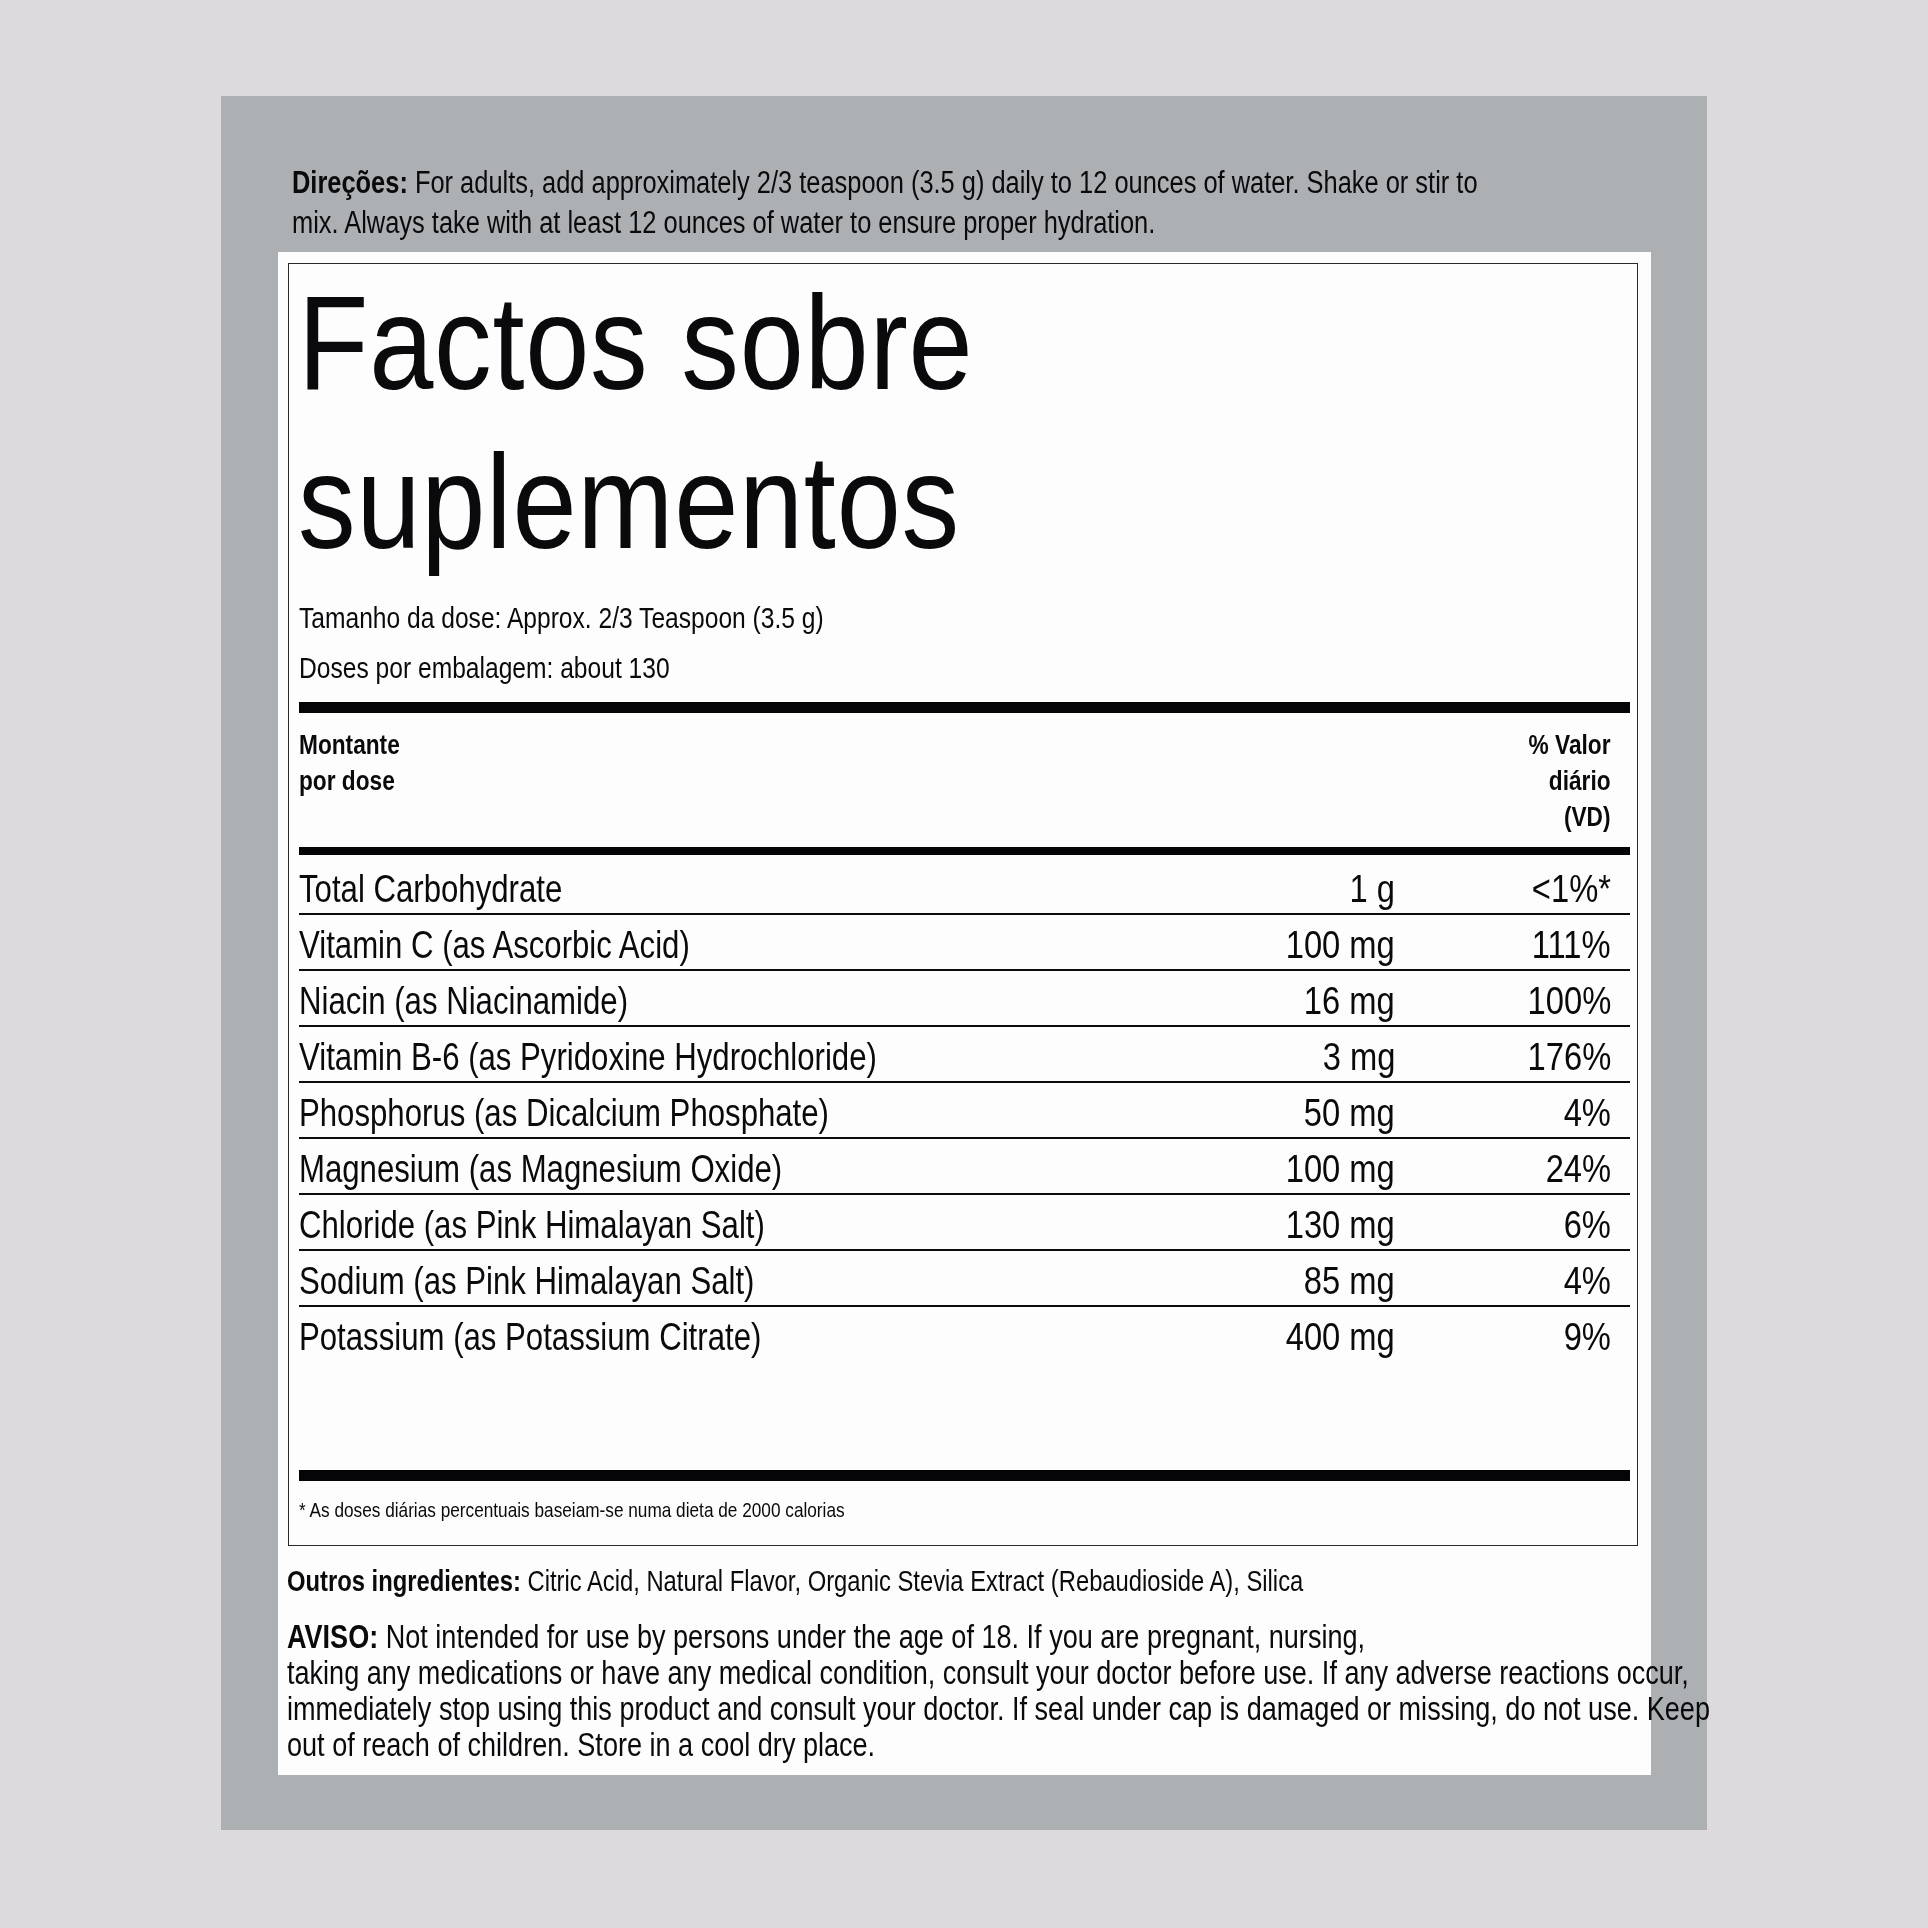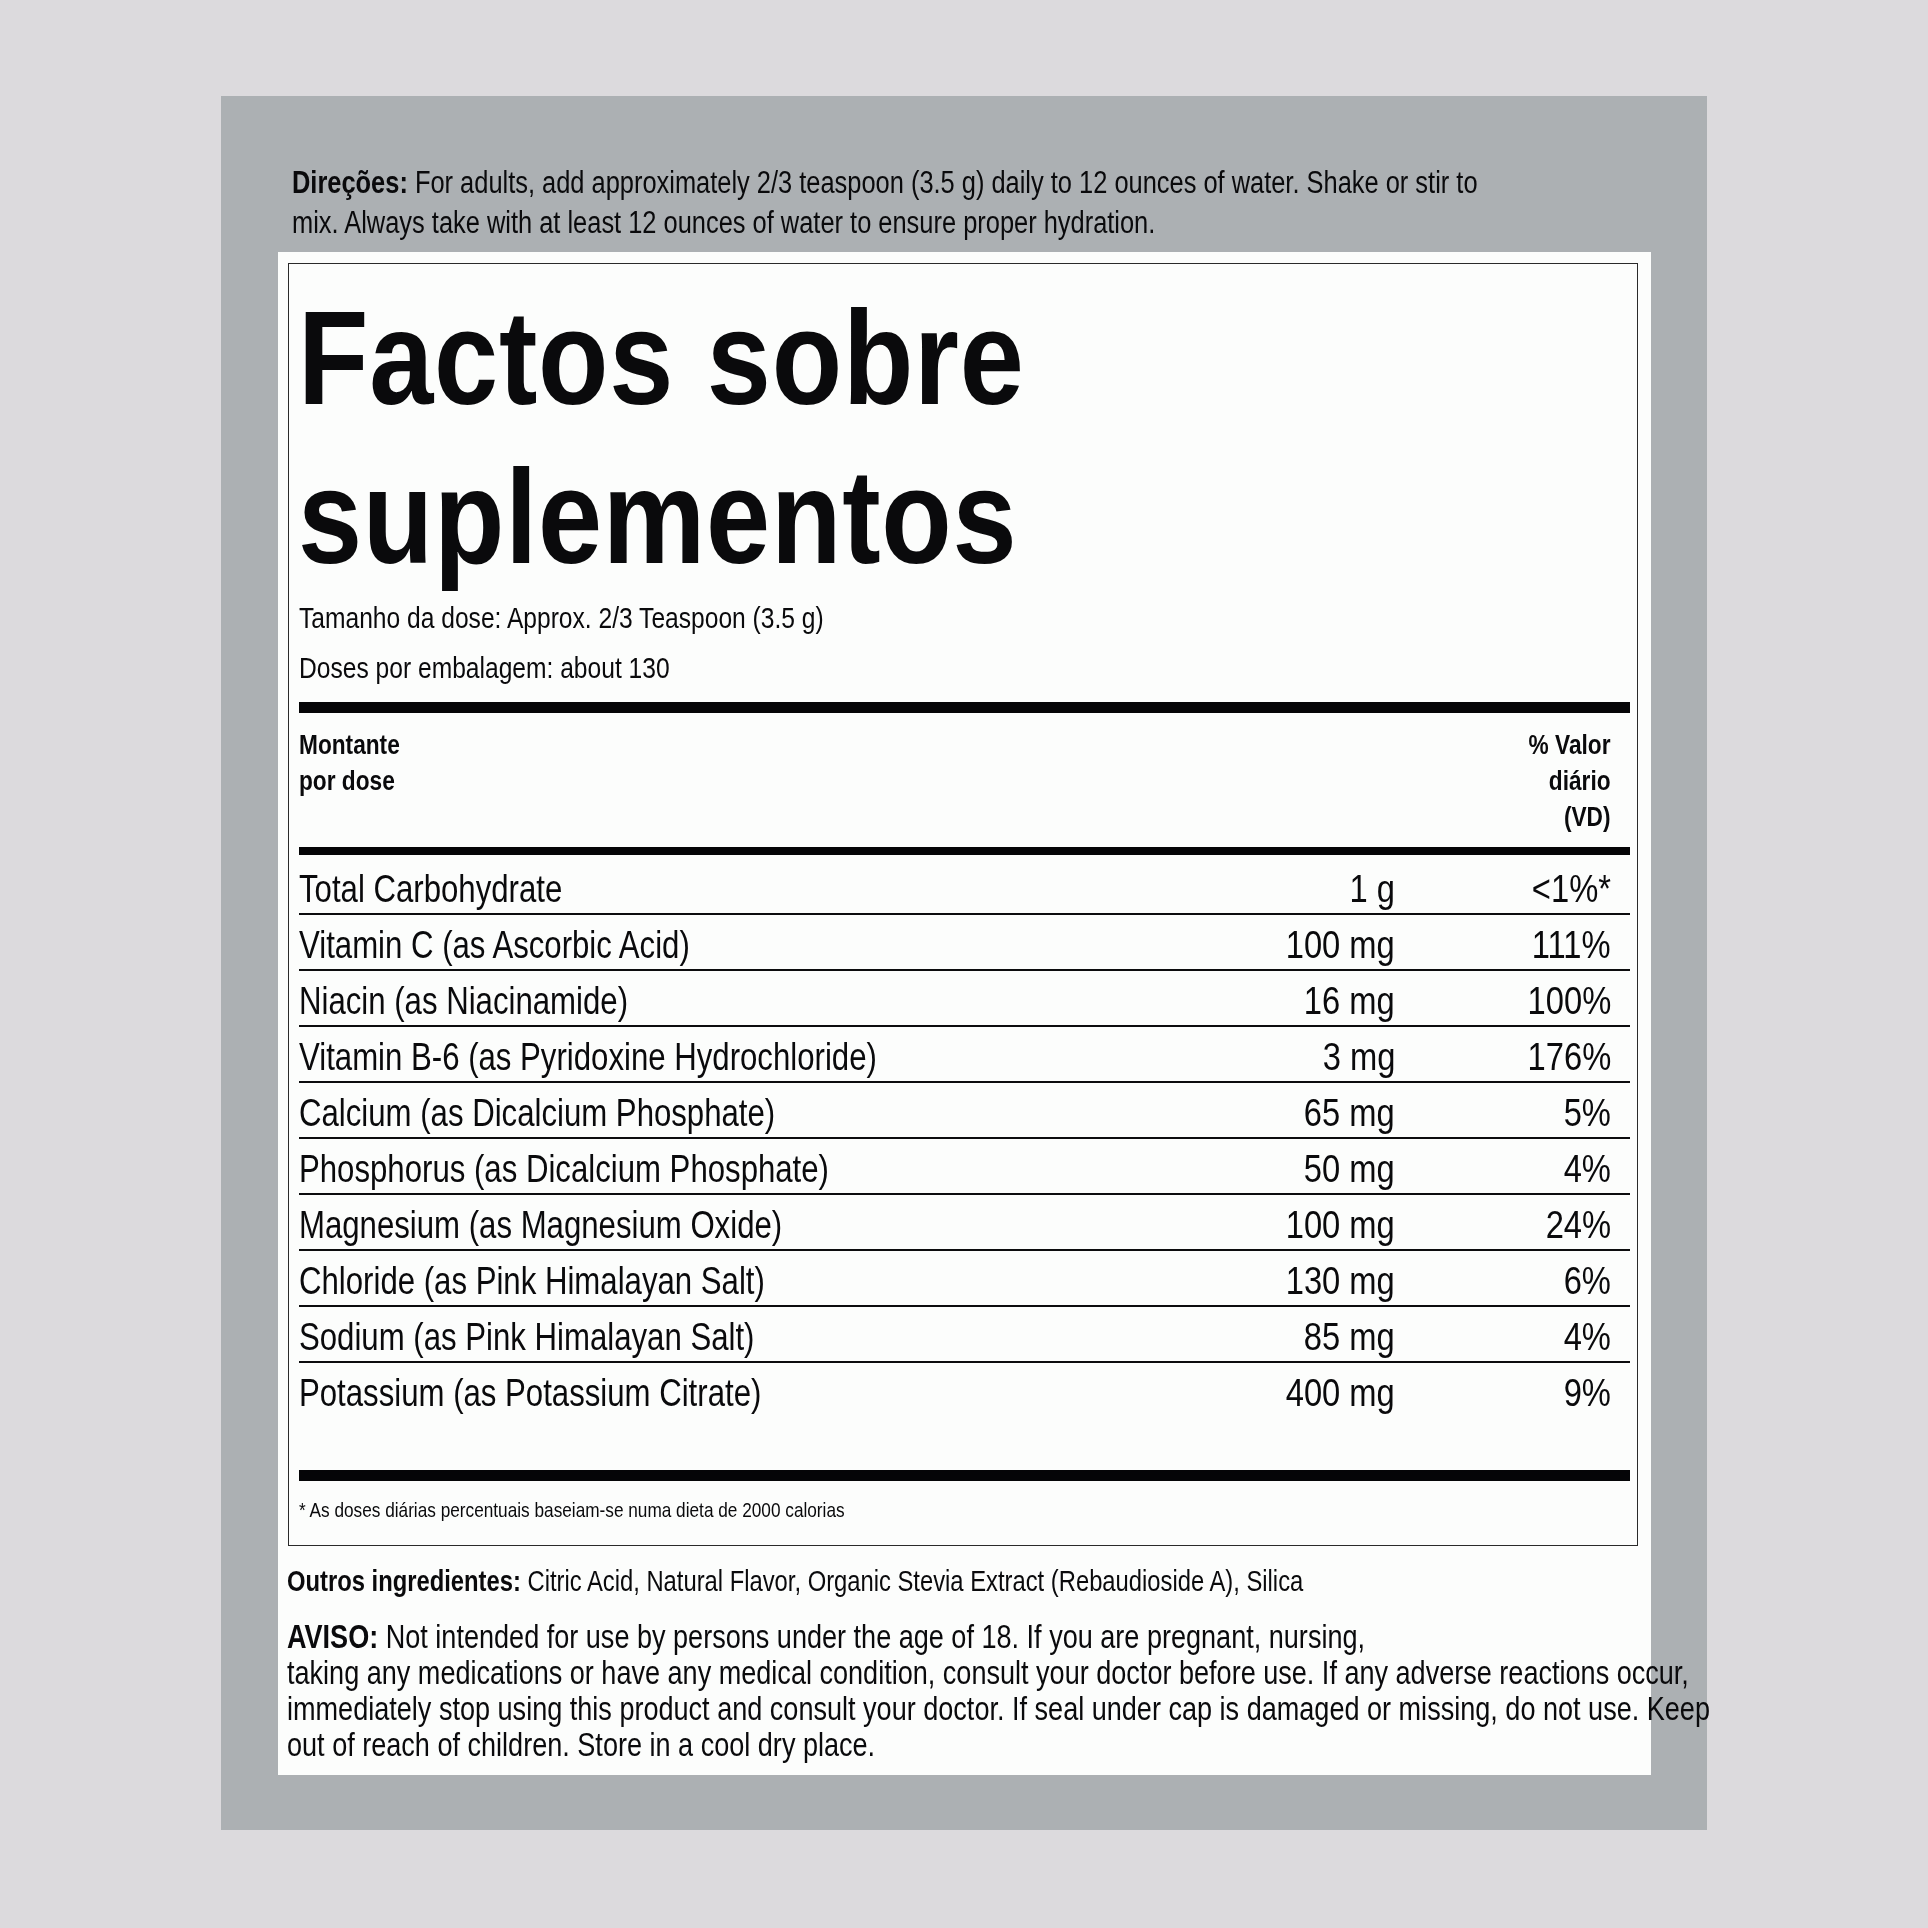--- a/index.html
+++ b/index.html
@@ -5,21 +5,21 @@
   html, body { margin:0; padding:0; }
   body { width:1928px; height:1928px; background:#dcdadd; position:relative; overflow:hidden;
          font-family:"Liberation Sans", sans-serif; color:#0a0a0c; }
   .abs { position:absolute; }
   .grey-panel { left:221px; top:96px; width:1486px; height:1734px; background:#acb0b3; }
   .directions { left:292px; top:163px; width:1318px; font-size:31px; line-height:40px; }
   .directions .line { display:block; white-space:nowrap; transform:scaleX(0.82); transform-origin:0 50%; }
   b, .bold { font-weight:700; }
   .white-panel { left:278px; top:252px; width:1373px; height:1523px; background:#fcfdfc; }
   .facts-box { left:288px; top:263px; width:1350px; height:1283px; border:1.9px solid #2a2a2a; box-sizing:border-box; }
-  .title { left:298px; top:278px; font-size:134px; font-weight:700; line-height:159px; letter-spacing:0.9px; }
+  .title { left:298px; top:263px; font-size:134px; font-weight:400; line-height:159px; letter-spacing:0.9px; }
   .title .tl { display:block; white-space:nowrap; transform:scaleX(0.86); transform-origin:0 50%; }
   .meta { left:299px; font-size:30px; line-height:38px; white-space:nowrap; transform:scaleX(0.82); transform-origin:0 50%; }
   .bar { left:299px; width:1331px; background:#050507; }
   .hdr { font-size:27px; font-weight:700; line-height:36px; }
   .hdr-left { left:299px; top:727px; transform:scaleX(0.84); transform-origin:0 0; white-space:nowrap; }
   .hdr-right { right:317px; top:727px; text-align:right; transform:scaleX(0.84); transform-origin:100% 0; white-space:nowrap; }
   .rows { left:299px; top:859px; width:1331px; }
   .row { position:relative; height:56px; border-bottom:2.8px solid #0c0c0e; box-sizing:border-box; font-size:38px; }
   .row:last-child { border-bottom:none; }
   .row .name { position:absolute; left:0; top:8.5px; white-space:nowrap; transform:scaleX(0.82); transform-origin:0 50%; }
@@ -80,25 +80,20 @@
       <span class="name">Niacin (as Niacinamide)</span>
       <span class="amt">16 mg</span>
       <span class="dv">100%</span>
     </div>
   <div class="row">
       <span class="name">Vitamin B-6 (as Pyridoxine Hydrochloride)</span>
       <span class="amt">3 mg</span>
       <span class="dv">176%</span>
     </div>
   <div class="row">
-      <span class="name">Calcium (as Dicalcium Phosphate)</span>
-      <span class="amt">65 mg</span>
-      <span class="dv">5%</span>
-    </div>
-  <div class="row">
       <span class="name">Phosphorus (as Dicalcium Phosphate)</span>
       <span class="amt">50 mg</span>
       <span class="dv">4%</span>
     </div>
   <div class="row">
       <span class="name">Magnesium (as Magnesium Oxide)</span>
       <span class="amt">100 mg</span>
       <span class="dv">24%</span>
     </div>
   <div class="row">

